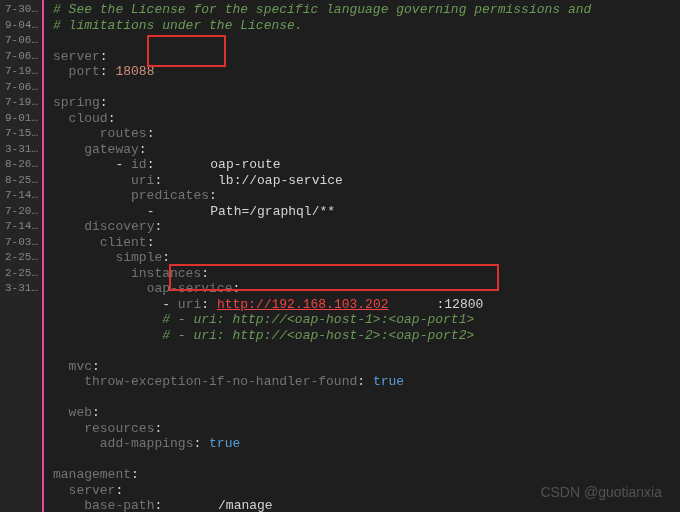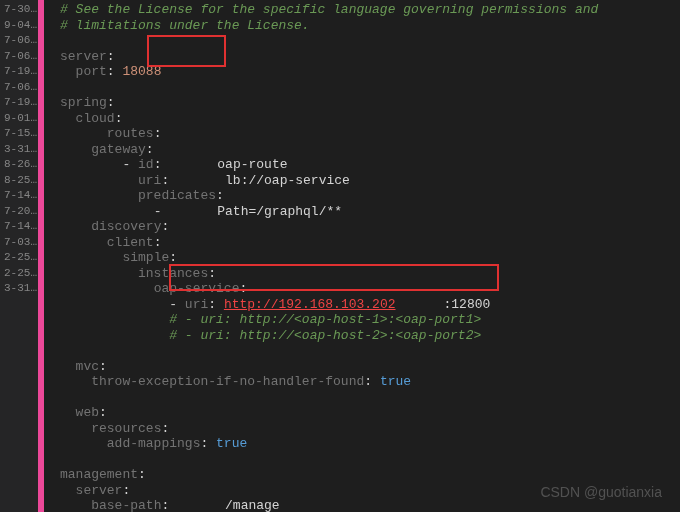--- a/index.html
+++ b/index.html
@@ -16,27 +16,27 @@
   display: flex;
   height: 100%;
 }
 .gutter {
   background: #252526;
   color: #858585;
   padding: 2px 4px;
   text-align: right;
   font-size: 11px;
   line-height: 15.5px;
-  border-right: 6px solid #ec4899;
+  border-right: 2px solid #ec4899;
   width: 44px;
   overflow: hidden;
 }
 .gutter-line { white-space: nowrap; }
 .code {
-  padding: 2px 16px;
+  padding: 2px 9px;
   line-height: 15.5px;
   flex: 1;
   position: relative;
 }
 .line { white-space: pre; height: 15.5px; }
 .comment { color: #6a9955; font-style: italic; }
 .key { color: #737373; }
 .colon { color: #d4d4d4; }
 .value { color: #ce9178; }
 .bool { color: #569cd6; }

